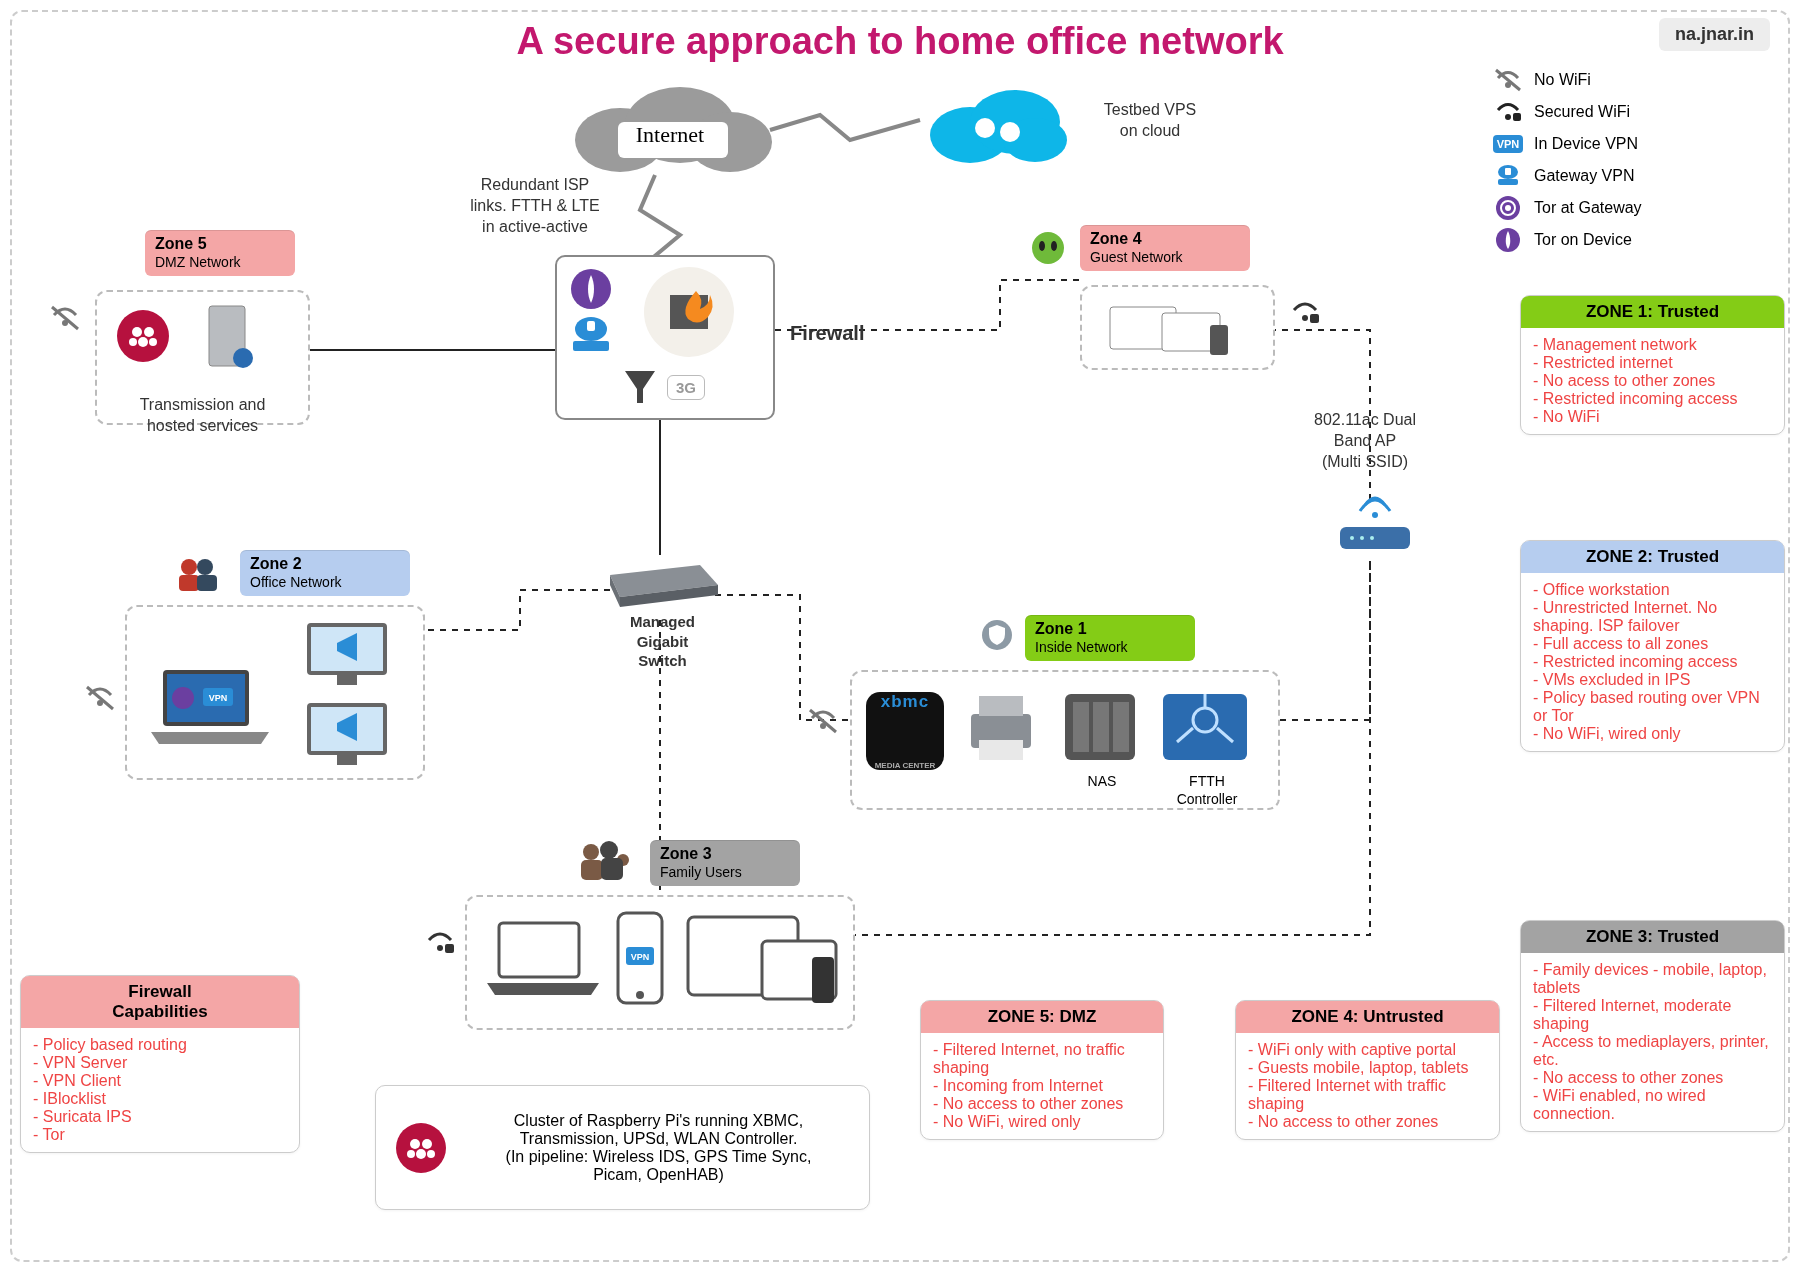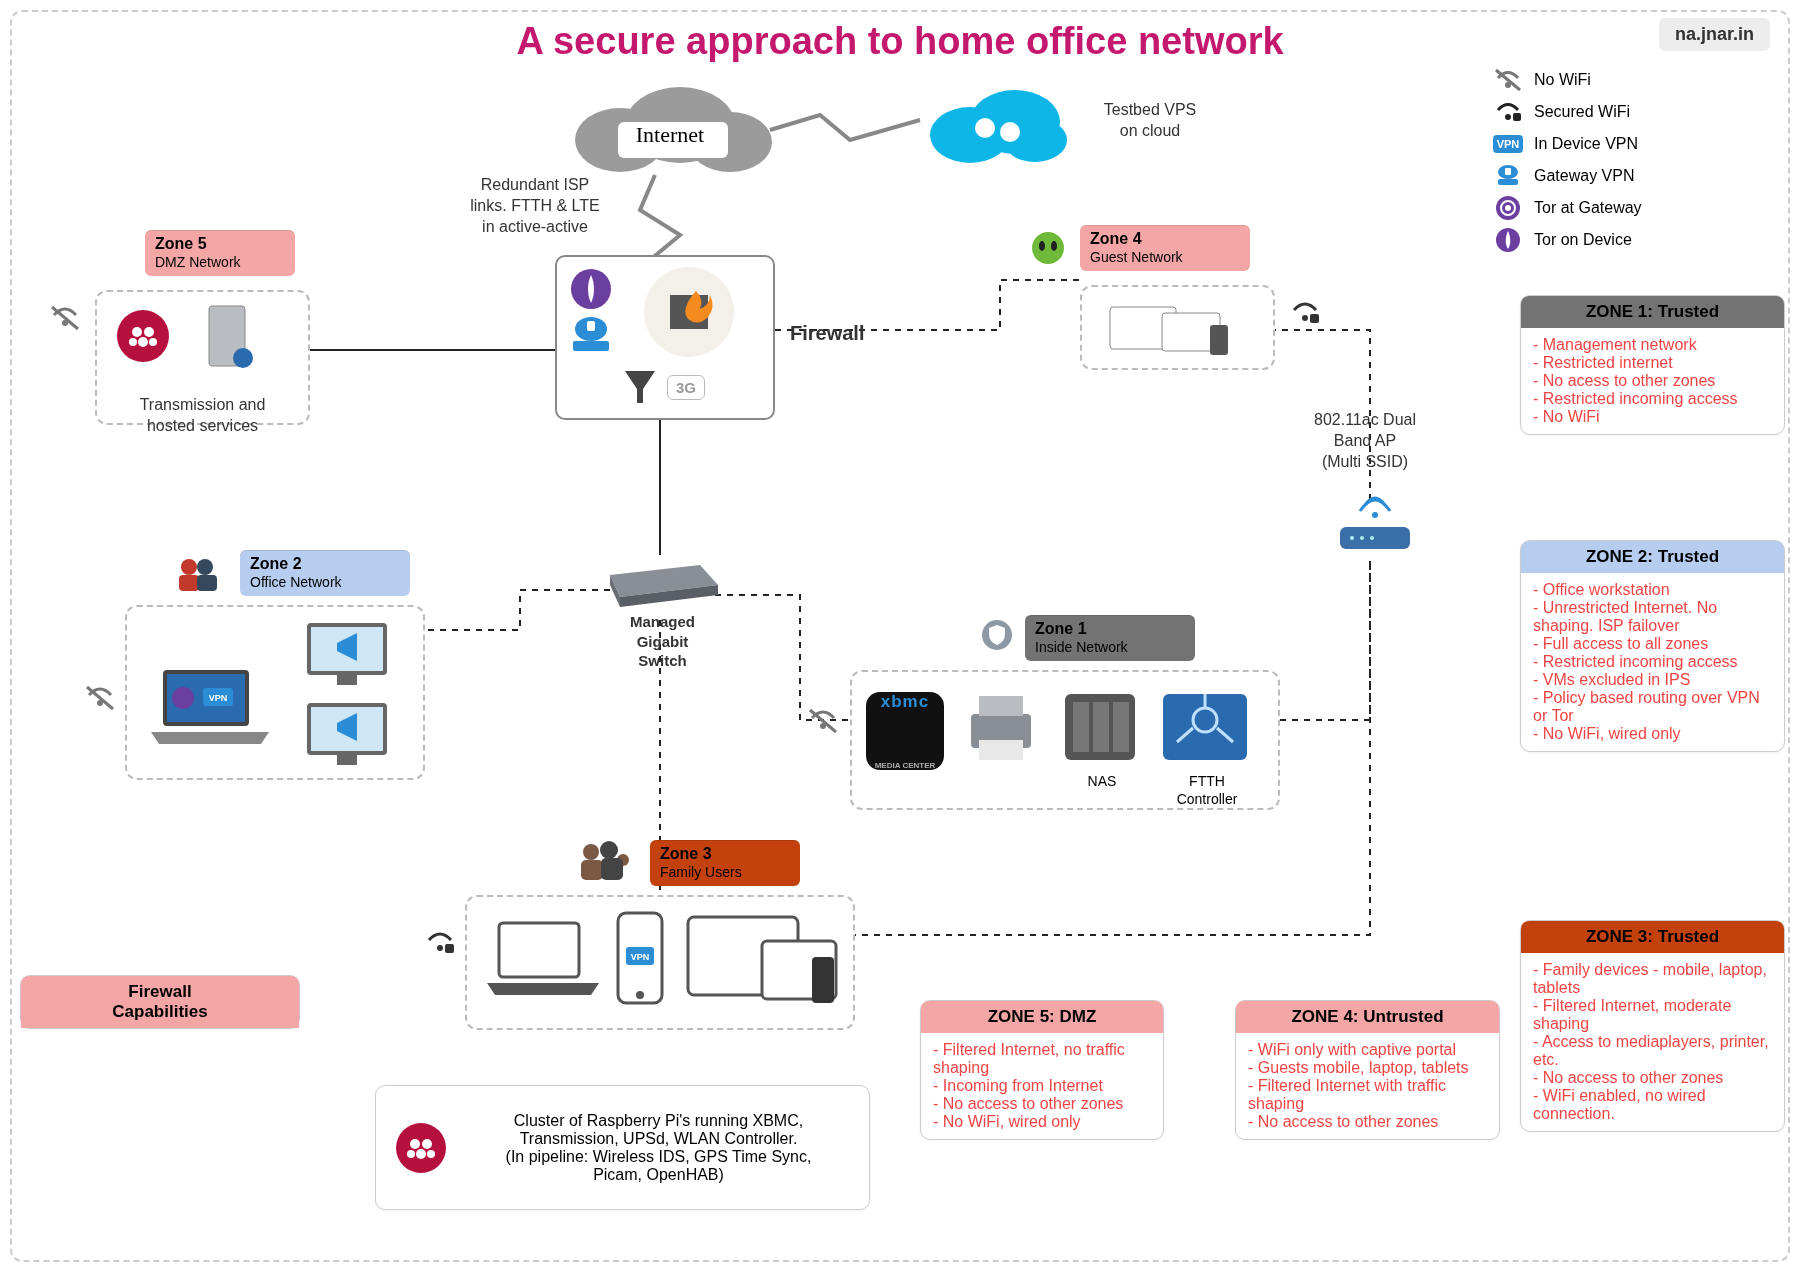--- a/index.html
+++ b/index.html
@@ -46,23 +46,23 @@
   text-align: left;
   border-radius: 6px;
   padding: 4px 10px;
   font-size: 16px;
   line-height: 1.25;
   box-shadow: 0 1px 0 rgba(0,0,0,0.1) inset;
 }
 .label-badge .zname { font-weight: 700; display:block; }
 .label-badge .zsub { font-size: 14px; display:block; }
 .red { background: #f4a6a6; }
-.orange { background: #c2410c; }
+.orange { background: #a3a3a3; }
 .blue { background: #b6cdef; }
-.green { background: #737373; }
+.green { background: #84cc16; }
 .box {
   position: absolute;
   border: 1px solid #ccc;
   border-radius: 10px;
   background: #fff;
   box-shadow: 0 1px 3px rgba(0,0,0,0.05);
 }
 .box-head {
   text-align:center;
   font-weight:700;
@@ -393,20 +393,28 @@
     </svg>
   <div style="white-space:pre-line;font-size:16px;text-align:center;flex:1">Cluster of Raspberry Pi's running XBMC,
 Transmission, UPSd, WLAN Controller.
 (In pipeline: Wireless IDS, GPS Time Sync,
 Picam, OpenHAB)</div>
 </div>
 
 <div class="box" style="left:20px;top:975px;width:280px">
   <div class="box-head red" style="white-space:pre-line">Firewall
 Capabilities</div>
+  <ul>
+      <li>Policy based routing</li>
+      <li>VPN Server</li>
+      <li>VPN Client</li>
+      <li>IBlocklist</li>
+      <li>Suricata IPS</li>
+      <li>Tor</li>
+    </ul>
 </div>
 
 <div class="box" style="left:920px;top:1000px;width:244px">
   <div class="box-head red">ZONE 5: DMZ</div>
   <ul>
       <li>Filtered Internet, no traffic shaping</li>
       <li>Incoming from Internet</li>
       <li>No access to other zones</li>
       <li>No WiFi, wired only</li>
     </ul>

